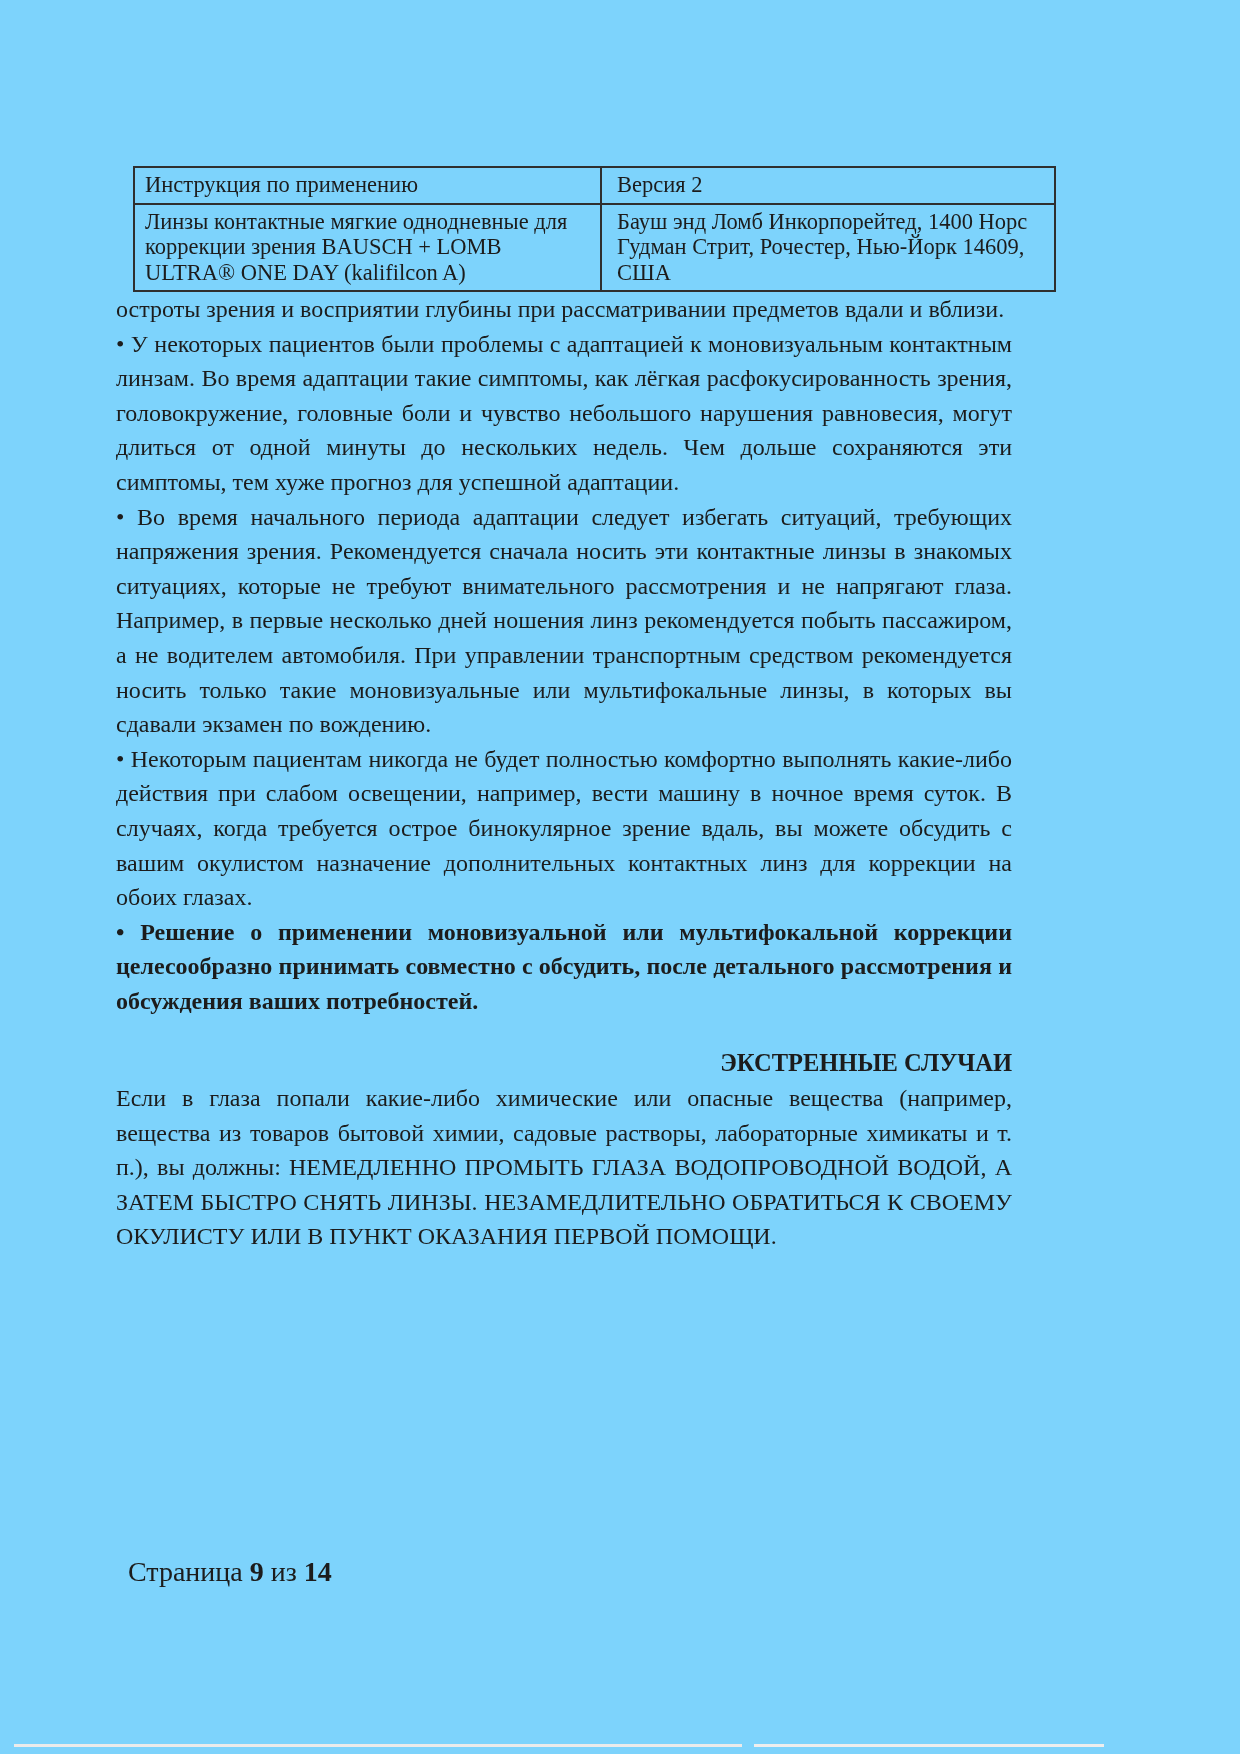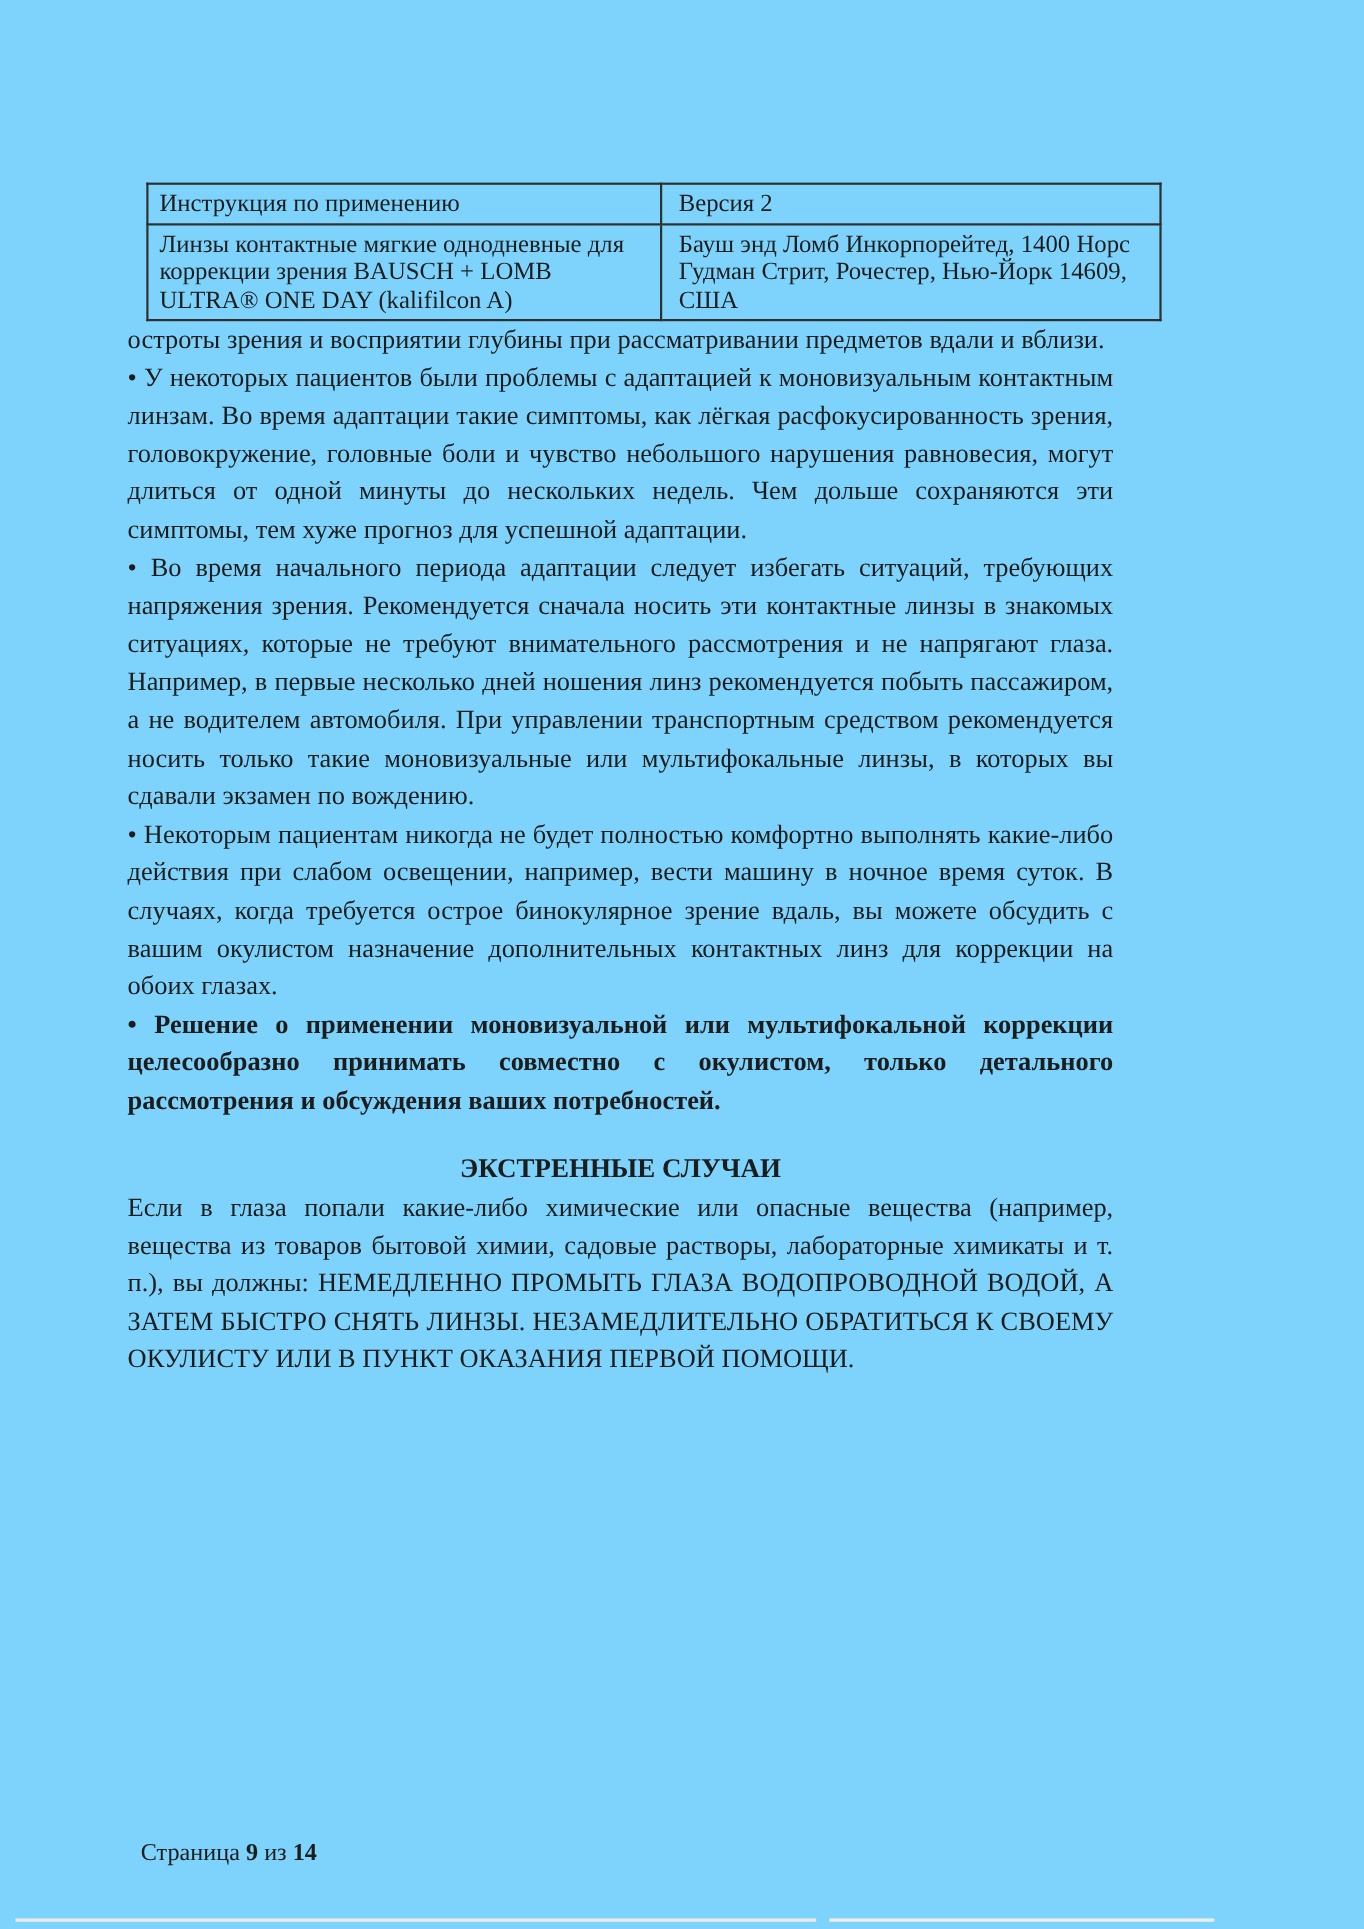--- a/index.html
+++ b/index.html
@@ -43,28 +43,28 @@
     font-size: 24px;
     line-height: 34.6px;
     text-align: justify;
   }
   .body-text p { margin: 0; }
   .para-bold { font-weight: bold; }
   .section-heading {
     margin-top: 28px !important;
     font-weight: bold;
     font-size: 24.5px;
-    text-align: center;
+    text-align: right;
   }
   
   .footer {
     position: absolute;
     left: 128px;
-    top: 1670px;
-    font-size: 22px;
+    top: 1558px;
+    font-size: 28px;
     line-height: 28px;
   }
   .footer b { font-weight: bold; }
   .footer span { margin-right: 0; }
   
   .scan-line-1 {
     position: absolute;
     left: 14px;
     top: 1744px;
     width: 728px;
@@ -96,21 +96,21 @@
         <td class="col-right">Бауш энд Ломб Инкорпорейтед, 1400 Норс Гудман Стрит, Рочестер, Нью-Йорк 14609, США</td>
       </tr>
     </tbody>
   </table>
 
   <div class="body-text">
     <p>остроты зрения и восприятии глубины при рассматривании предметов вдали и вблизи.</p>
     <p>• У некоторых пациентов были проблемы с адаптацией к моновизуальным контактным линзам. Во время адаптации такие симптомы, как лёгкая расфокусированность зрения, головокружение, головные боли и чувство небольшого нарушения равновесия, могут длиться от одной минуты до нескольких недель. Чем дольше сохраняются эти симптомы, тем хуже прогноз для успешной адаптации.</p>
     <p>• Во время начального периода адаптации следует избегать ситуаций, требующих напряжения зрения. Рекомендуется сначала носить эти контактные линзы в знакомых ситуациях, которые не требуют внимательного рассмотрения и не напрягают глаза. Например, в первые несколько дней ношения линз рекомендуется побыть пассажиром, а не водителем автомобиля. При управлении транспортным средством рекомендуется носить только такие моновизуальные или мультифокальные линзы, в которых вы сдавали экзамен по вождению.</p>
     <p>• Некоторым пациентам никогда не будет полностью комфортно выполнять какие-либо действия при слабом освещении, например, вести машину в ночное время суток. В случаях, когда требуется острое бинокулярное зрение вдаль, вы можете обсудить с вашим окулистом назначение дополнительных контактных линз для коррекции на обоих глазах.</p>
-    <p class="para-bold">• Решение о применении моновизуальной или мультифокальной коррекции целесообразно принимать совместно с окулистом, только детального рассмотрения и обсуждения ваших потребностей.</p>
+    <p class="para-bold">• Решение о применении моновизуальной или мультифокальной коррекции целесообразно принимать совместно с обсудить, после детального рассмотрения и обсуждения ваших потребностей.</p>
 
     <p class="section-heading">ЭКСТРЕННЫЕ СЛУЧАИ</p>
     <p>Если в глаза попали какие-либо химические или опасные вещества (например, вещества из товаров бытовой химии, садовые растворы, лабораторные химикаты и т. п.), вы должны: НЕМЕДЛЕННО ПРОМЫТЬ ГЛАЗА ВОДОПРОВОДНОЙ ВОДОЙ, А ЗАТЕМ БЫСТРО СНЯТЬ ЛИНЗЫ. НЕЗАМЕДЛИТЕЛЬНО ОБРАТИТЬСЯ К СВОЕМУ ОКУЛИСТУ ИЛИ В ПУНКТ ОКАЗАНИЯ ПЕРВОЙ ПОМОЩИ.</p>
   </div>
 
   <div class="footer">
     <span>Страница</span>
     <b>9</b>
     <span>из</span>
     <b>14</b>

